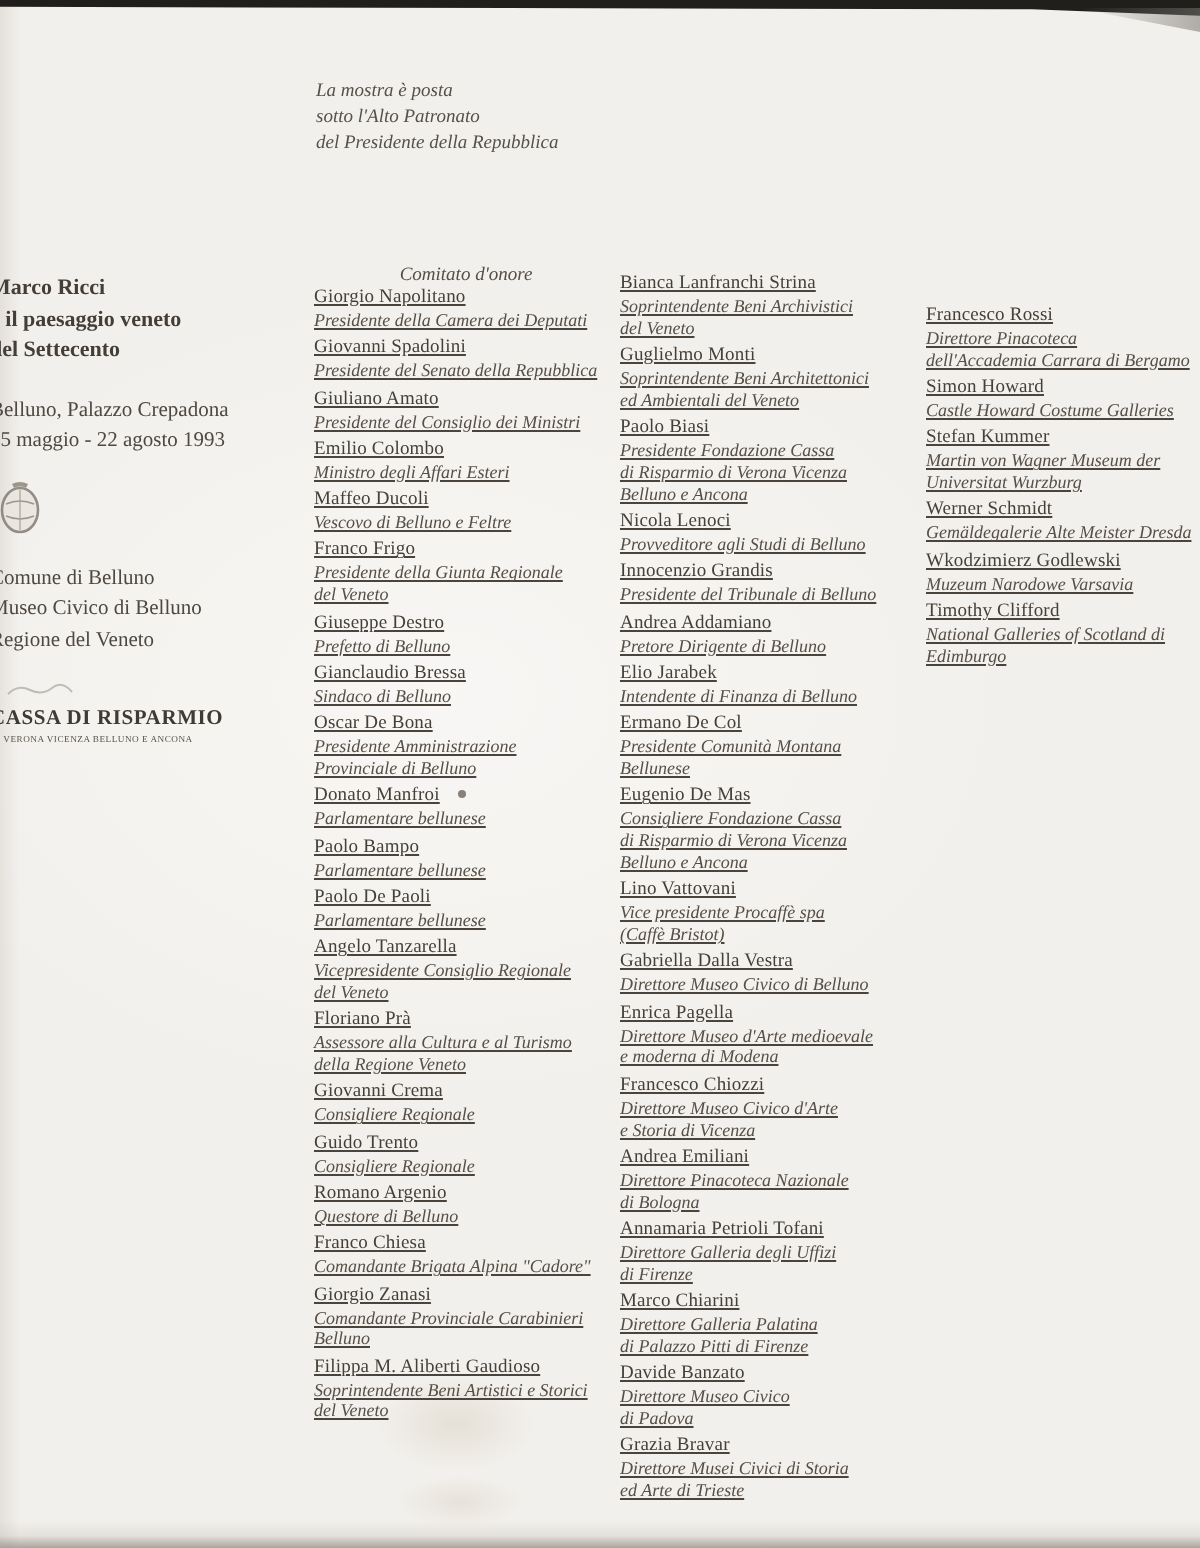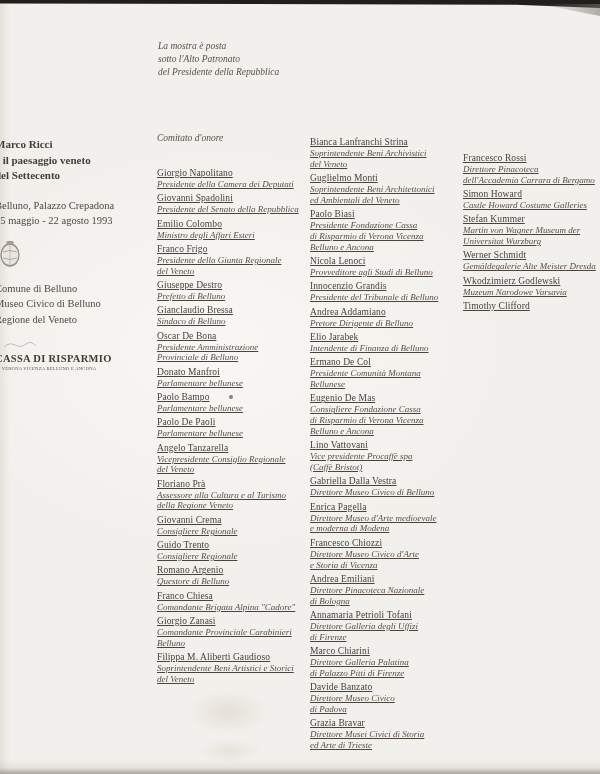--- a/index.html
+++ b/index.html
@@ -66,21 +66,21 @@
   .sb-bank{margin-top:8px;}
   .sb-bank-squiggle{opacity:0.5;margin-left:8px;}
   .sb-bank-name{font-weight:bold;font-size:10.5px;letter-spacing:0.3px;color:#3f3a33;line-height:12px;}
   .sb-bank-sub{font-size:4.6px;letter-spacing:0.25px;color:#5a544b;line-height:7px;}
 
   
   .col{position:absolute;width:152px;}
   .col-1{left:157px;top:133px;}
   .col-2{left:310px;top:137px;}
   .col-3{left:463px;top:140px;width:137px;margin-top:13px;}
-  .col-heading{font-style:italic;font-size:9.5px;line-height:11px;color:#544e46;margin-bottom:24px;}
+  .col-heading{font-style:italic;font-size:9.5px;line-height:11px;color:#544e46;margin-bottom:0;text-align:center;}
   .entry{margin-bottom:3.5px;text-decoration:underline;}
   .entry-name{font-size:9.5px;line-height:11px;color:#453f38;letter-spacing:0.1px;}
   .entry-role{font-style:italic;font-size:9px;line-height:10.8px;color:#574f46;white-space:pre-line;}
 </style>
 </head>
 <body>
 
 <div id="scan-page">
 
   <div class="edge-top"></div>
@@ -130,27 +130,35 @@
   <div class="entry">
     <div class="entry-name">Giorgio Napolitano</div>
     <div class="entry-role">Presidente della Camera dei Deputati</div>
   </div>
 
   <div class="entry">
     <div class="entry-name">Giovanni Spadolini</div>
     <div class="entry-role">Presidente del Senato della Repubblica</div>
   </div>
 
+  <div class="entry">
+    <div class="entry-name">Giuliano Amato</div>
+    <div class="entry-role">Presidente del Consiglio dei Ministri</div>
+  </div>
 
   <div class="entry">
     <div class="entry-name">Emilio Colombo</div>
     <div class="entry-role">Ministro degli Affari Esteri</div>
   </div>
 
 
+  <div class="entry">
+    <div class="entry-name">Maffeo Ducoli</div>
+    <div class="entry-role">Vescovo di Belluno e Feltre</div>
+  </div>
 
   <div class="entry">
     <div class="entry-name">Franco Frigo</div>
     <div class="entry-role">Presidente della Giunta Regionale
 del Veneto</div>
   </div>
 
   <div class="entry">
     <div class="entry-name">Giuseppe Destro</div>
     <div class="entry-role">Prefetto di Belluno</div>
@@ -359,17 +367,19 @@
     <div class="entry-role">Gemäldegalerie Alte Meister Dresda</div>
   </div>
 
   <div class="entry">
     <div class="entry-name">Wkodzimierz Godlewski</div>
     <div class="entry-role">Muzeum Narodowe Varsavia</div>
   </div>
 
   <div class="entry">
     <div class="entry-name">Timothy Clifford</div>
+    <div class="entry-role">National Galleries of Scotland di
+Edimburgo</div>
   </div>
 </div>
   </div>
 
 </div>
 
 </body></html>

